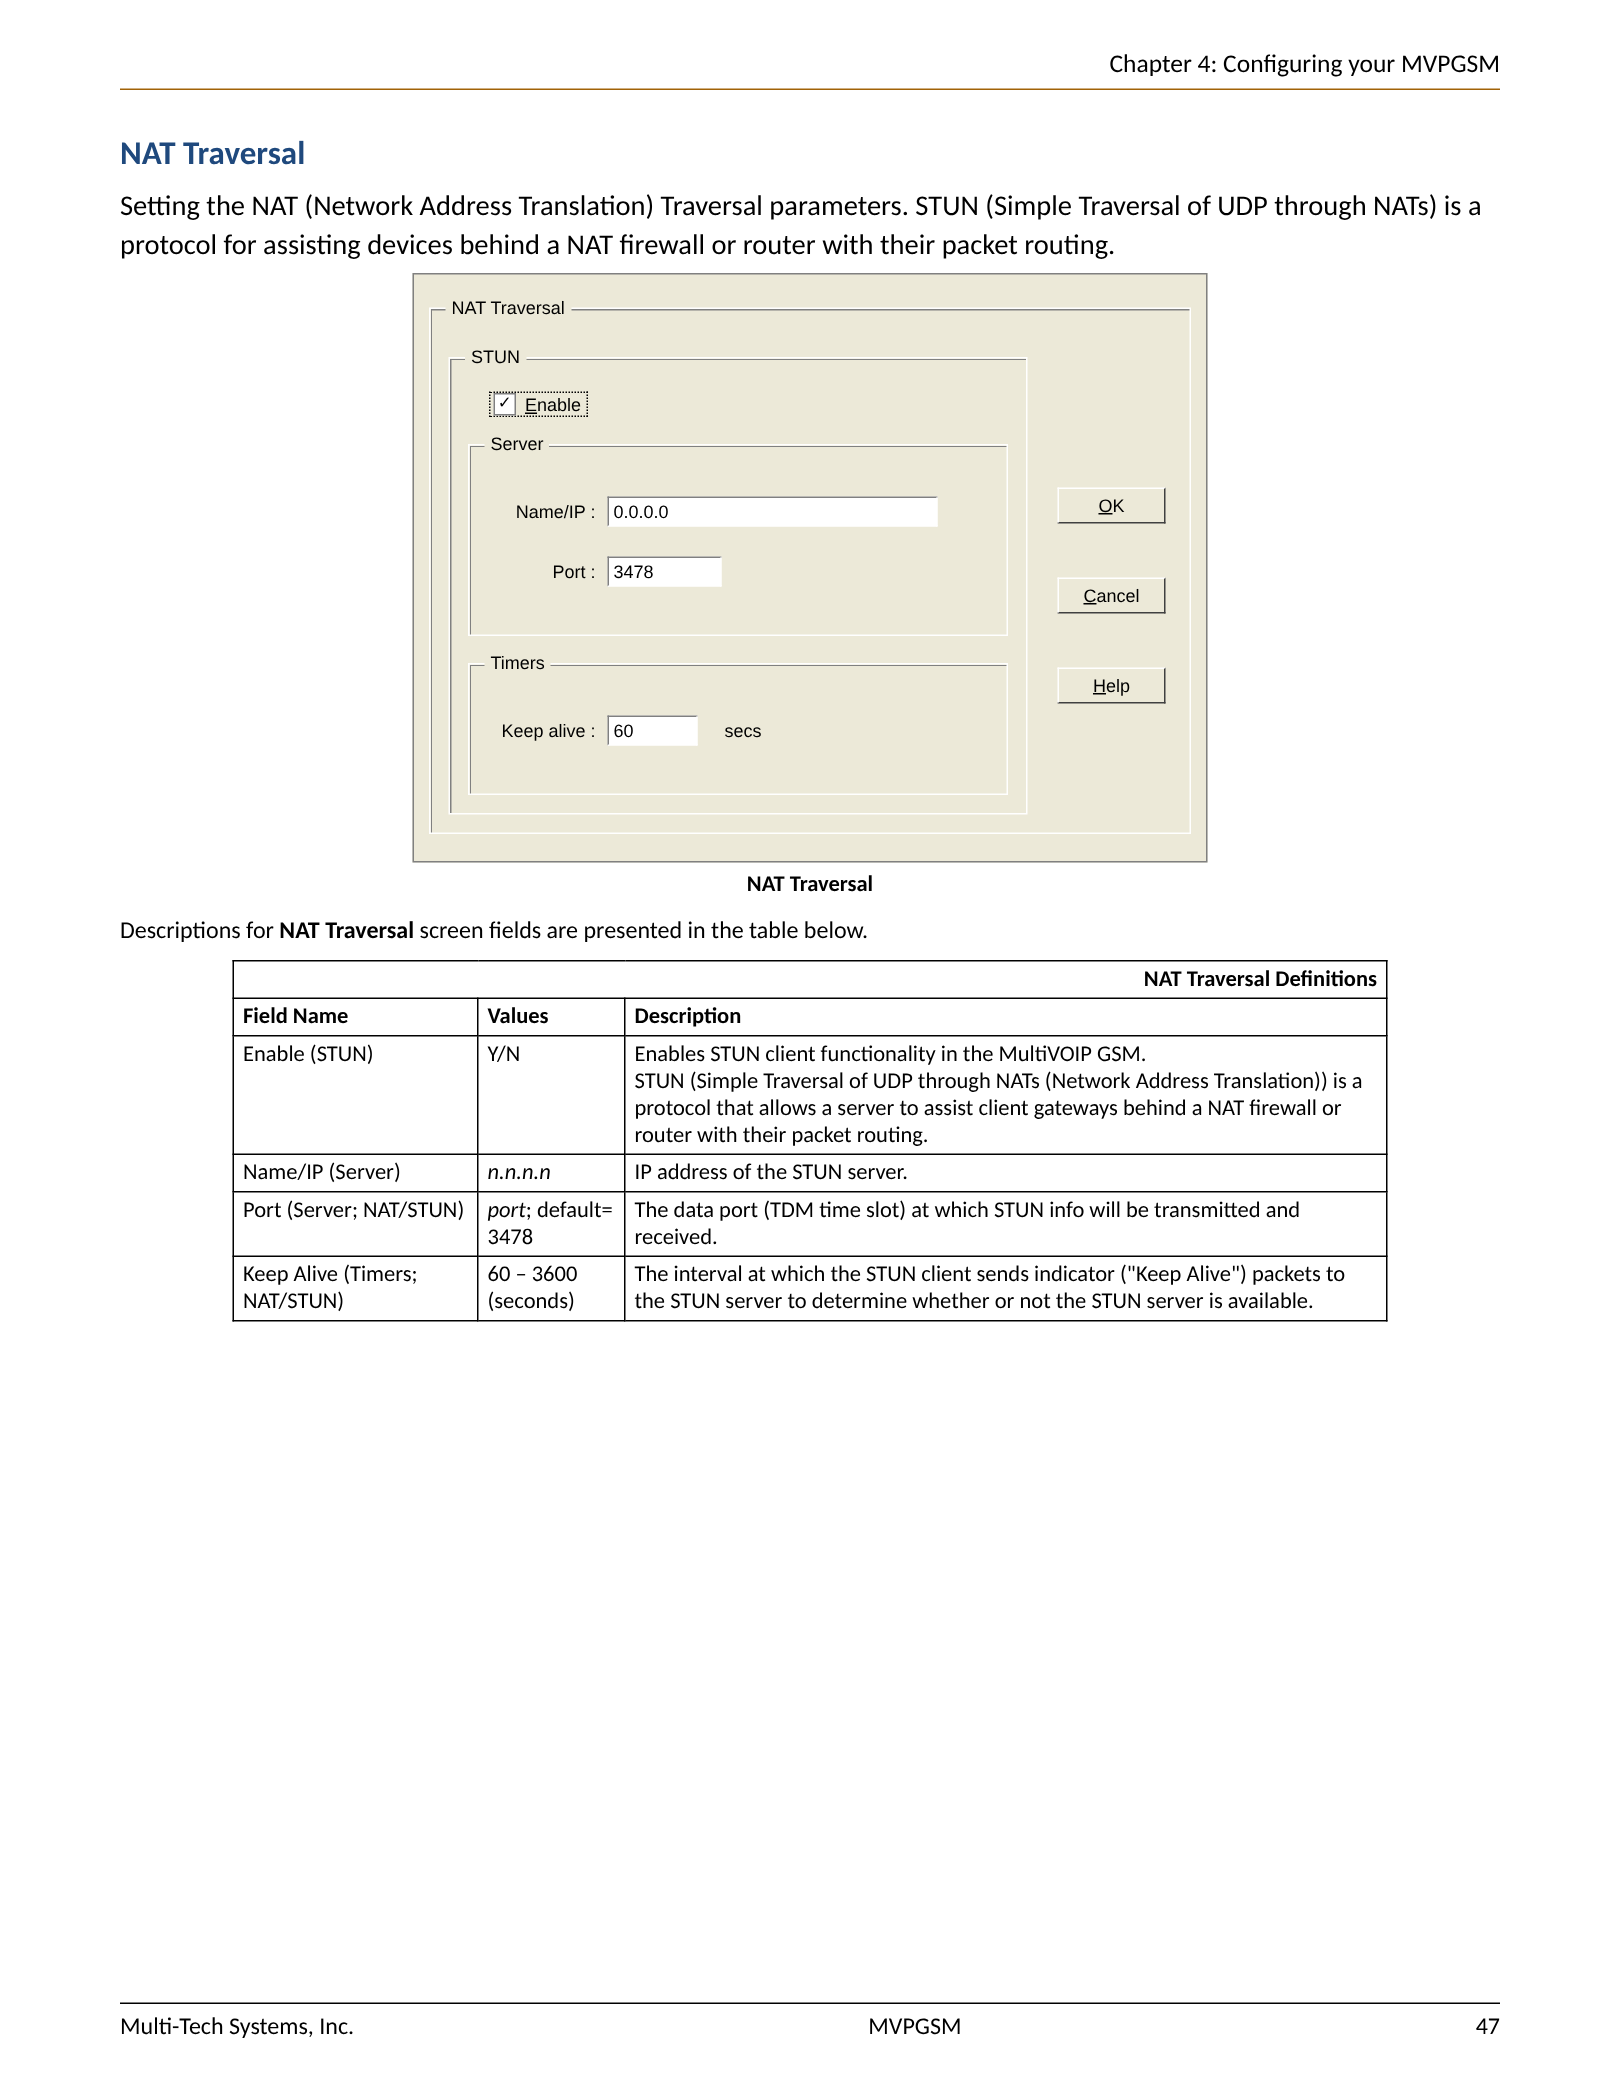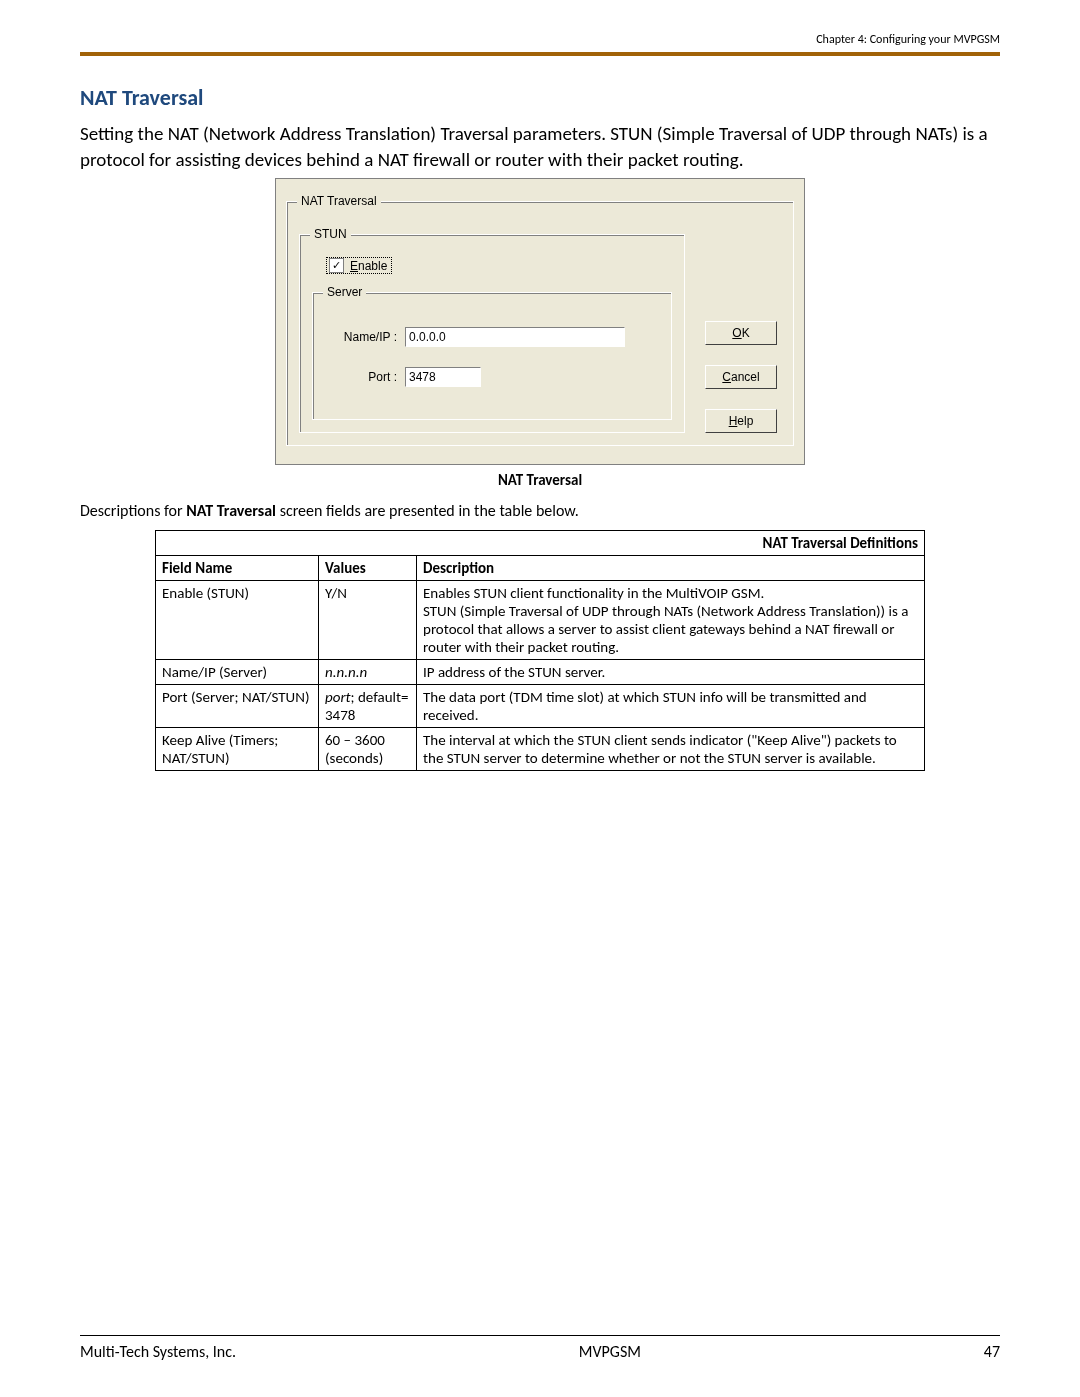--- a/index.html
+++ b/index.html
@@ -14,23 +14,23 @@
     box-sizing: border-box;
   }
   .page {
     padding: 32px 80px 0 80px;
     box-sizing: border-box;
     height: 100%;
     position: relative;
   }
   .header {
     text-align: right;
-    font-size: 12px;
+    font-size: 17px;
     padding-bottom: 6px;
-    border-bottom: 4px solid #a16207;
+    border-bottom: 1px solid #a16207;
     margin-bottom: 28px;
   }
   .section-heading {
     color: #1f497d;
     font-size: 22px;
     font-weight: bold;
     margin-bottom: 10px;
   }
   .intro-text {
     font-size: 19px;
@@ -138,21 +138,21 @@
     gap: 16px;
   }
   .dialog-left {
     flex: 1 1 auto;
   }
   .dialog-right {
     width: 80px;
     padding-top: 105px;
     display: flex;
     flex-direction: column;
-    gap: 20px;
+    gap: 36px;
     align-items: center;
   }
   .caption {
     text-align: center;
     font-weight: bold;
     font-size: 15px;
     margin: 4px 0 12px 0;
   }
   .desc-line {
     font-size: 16px;
@@ -231,20 +231,28 @@
                 <div class="row">
                   <span class="lbl">Name/IP :</span>
                   <input class="winput in-name" type="text" value="0.0.0.0" style="">
                 </div>
                 <div class="row">
                   <span class="lbl">Port :</span>
                   <input class="winput in-port" type="text" value="3478" style="">
                 </div>
               </div>
 
+              <div class="fieldset fieldset-inner">
+                <div class="legend">Timers</div>
+                <div class="row">
+                  <span class="lbl">Keep alive :</span>
+                  <input class="winput in-keep" type="text" value="60" style="">
+                  <span class="unit">secs</span>
+                </div>
+              </div>
             </div>
           </div>
 
           <div class="dialog-right">
             <div class="btn">
               <span class="ul">O</span><span>K</span>
             </div>
             <div class="btn">
               <span class="ul">C</span><span>ancel</span>
             </div>

